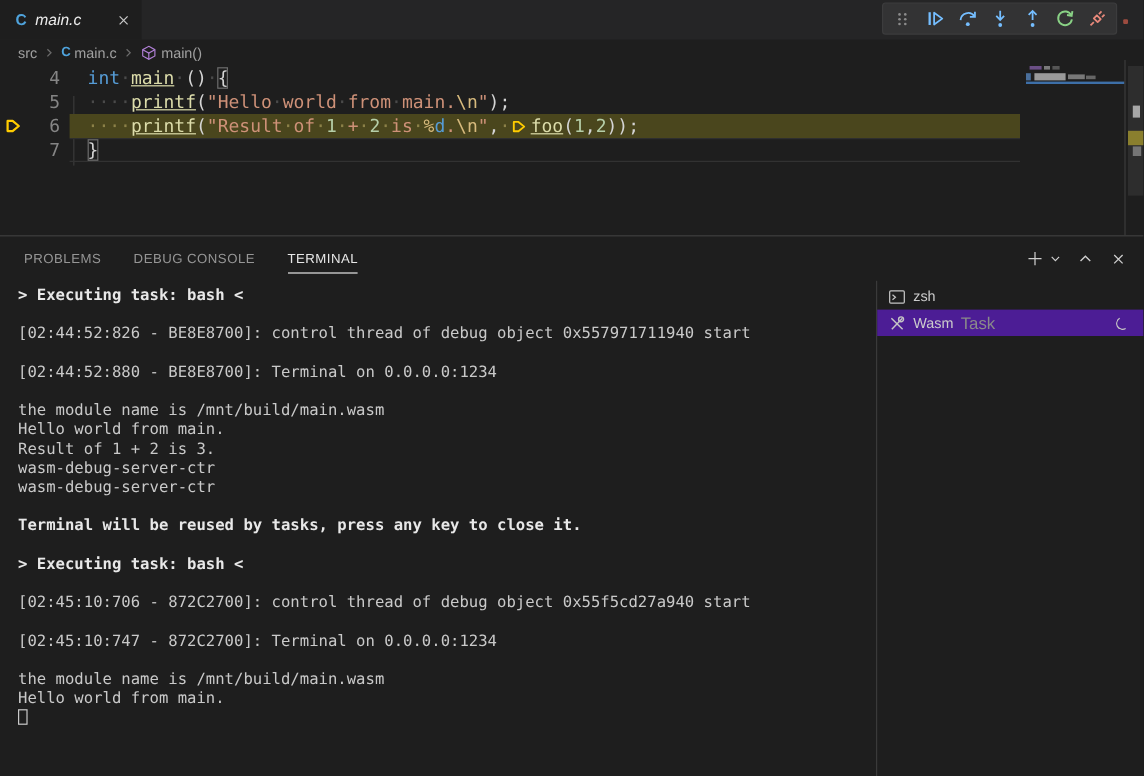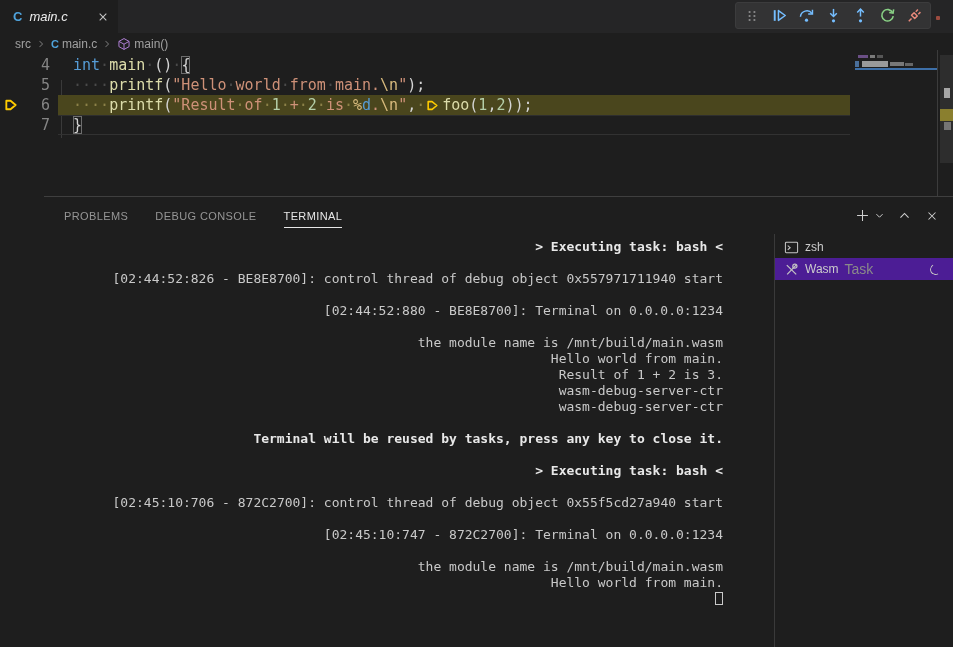--- a/index.html
+++ b/index.html
@@ -53,54 +53,54 @@
   .code-line .ccontent { margin-left:23px; position:relative; z-index:2; }
   .code-line.hl::before {
     content:""; position:absolute; left:58px; width:792px; top:0; bottom:0;
     background:#4a461d; z-index:1;
   }
   .code-line.cursorline::before {
     content:""; position:absolute; left:58px; width:792px; top:0; bottom:0;
     border-top:1px solid #2e2e2e; border-bottom:1px solid #323232; z-index:1;
   }
   .kw  { color:#569cd6; }
-  .fn  { color:#dcdcaa; }
+  .fn  { color:#dcdcaa;text-decoration:underline; }
   .str { color:#ce9178; }
   .num { color:#b5cea8; }
   .esc { color:#d7ba7d; }
   .pn  { color:#d4d4d4; }
   .ws  { color:#4a4a4a; }
   .hl .ws { color:#8c8148; }
   .brk { color:#d4d4d4; outline:1px solid #6d6d6d; outline-offset:-1px; }
   .inline-dbg { display:inline-block; vertical-align:-2px; margin:0 3px 0 1px; }
   #indent-guide { position:absolute; left:61px; top:25px; width:1px; height:58px; background:#3a3a3a; }
 
   
   #minimap { position:absolute; left:855px; top:55px; width:82px; height:20px; }
   #minimap .mm { position:absolute; }
   #mm-blueline { position:absolute; left:855px; top:68px; width:82px; height:2px; background:#3d6fa8; }
   #sb-border { position:absolute; left:937px; top:50px; width:1px; height:148px; background:#3c3c3c; }
   #overview-ruler { position:absolute; left:940px; top:55px; width:13px; height:141px; }
   #or-slider { position:absolute; left:0; top:0; width:13px; height:108px; background:#3a3a3a; opacity:.55; }
   .or-mark { position:absolute; }
 
   
-  #panel { position:absolute; top:196px; left:0; right:0; bottom:0; border-top:1px solid #3f3f3f; background:#1e1e1e;margin-left:44px; }
+  #panel { position:absolute; top:196px; left:0; right:0; bottom:0; border-top:1px solid #3f3f3f; background:#1e1e1e; }
   #panel-header { position:relative; height:37px; display:flex; align-items:center; padding-left:20px; gap:27px; }
   .panel-tab {
     position:relative; font-size:11px; letter-spacing:.4px; color:#969696;
     height:37px; display:flex; align-items:center; cursor:default;
   }
   .panel-tab.active { color:#e7e7e7; }
   .panel-tab.active::after { content:""; position:absolute; left:0; right:0; bottom:6px; height:1px; background:#e7e7e7; }
   #panel-actions { position:absolute; right:12px; top:0; height:37px; display:flex; align-items:center; gap:10px; }
   .pa-btn { display:flex; align-items:center; justify-content:center; width:18px; height:18px; }
   .pa-btn.narrow { width:12px; margin-left:-8px; }
 
-  #panel-body { position:absolute; top:37px; left:0; right:0; bottom:0;text-align:right; }
+  #panel-body { position:absolute; top:37px; left:0; right:0; bottom:0; }
   #term-output {
     position:absolute; left:15px; top:5px; right:230px; bottom:0;
     font-family:"DejaVu Sans Mono", monospace; font-size:13px; line-height:16px;
     color:#c9c9c9; overflow:hidden;
   }
   .t-line { height:16px; white-space:pre; }
   .t-line.bold { font-weight:bold; color:#e8e8e8; }
   .t-cursor { display:inline-block; width:8px; height:13px; border:1px solid #c9c9c9; vertical-align:-2px; }
 
   #term-divider { position:absolute; left:730px; top:0; bottom:0; width:1px; background:#3a3a3a; }

